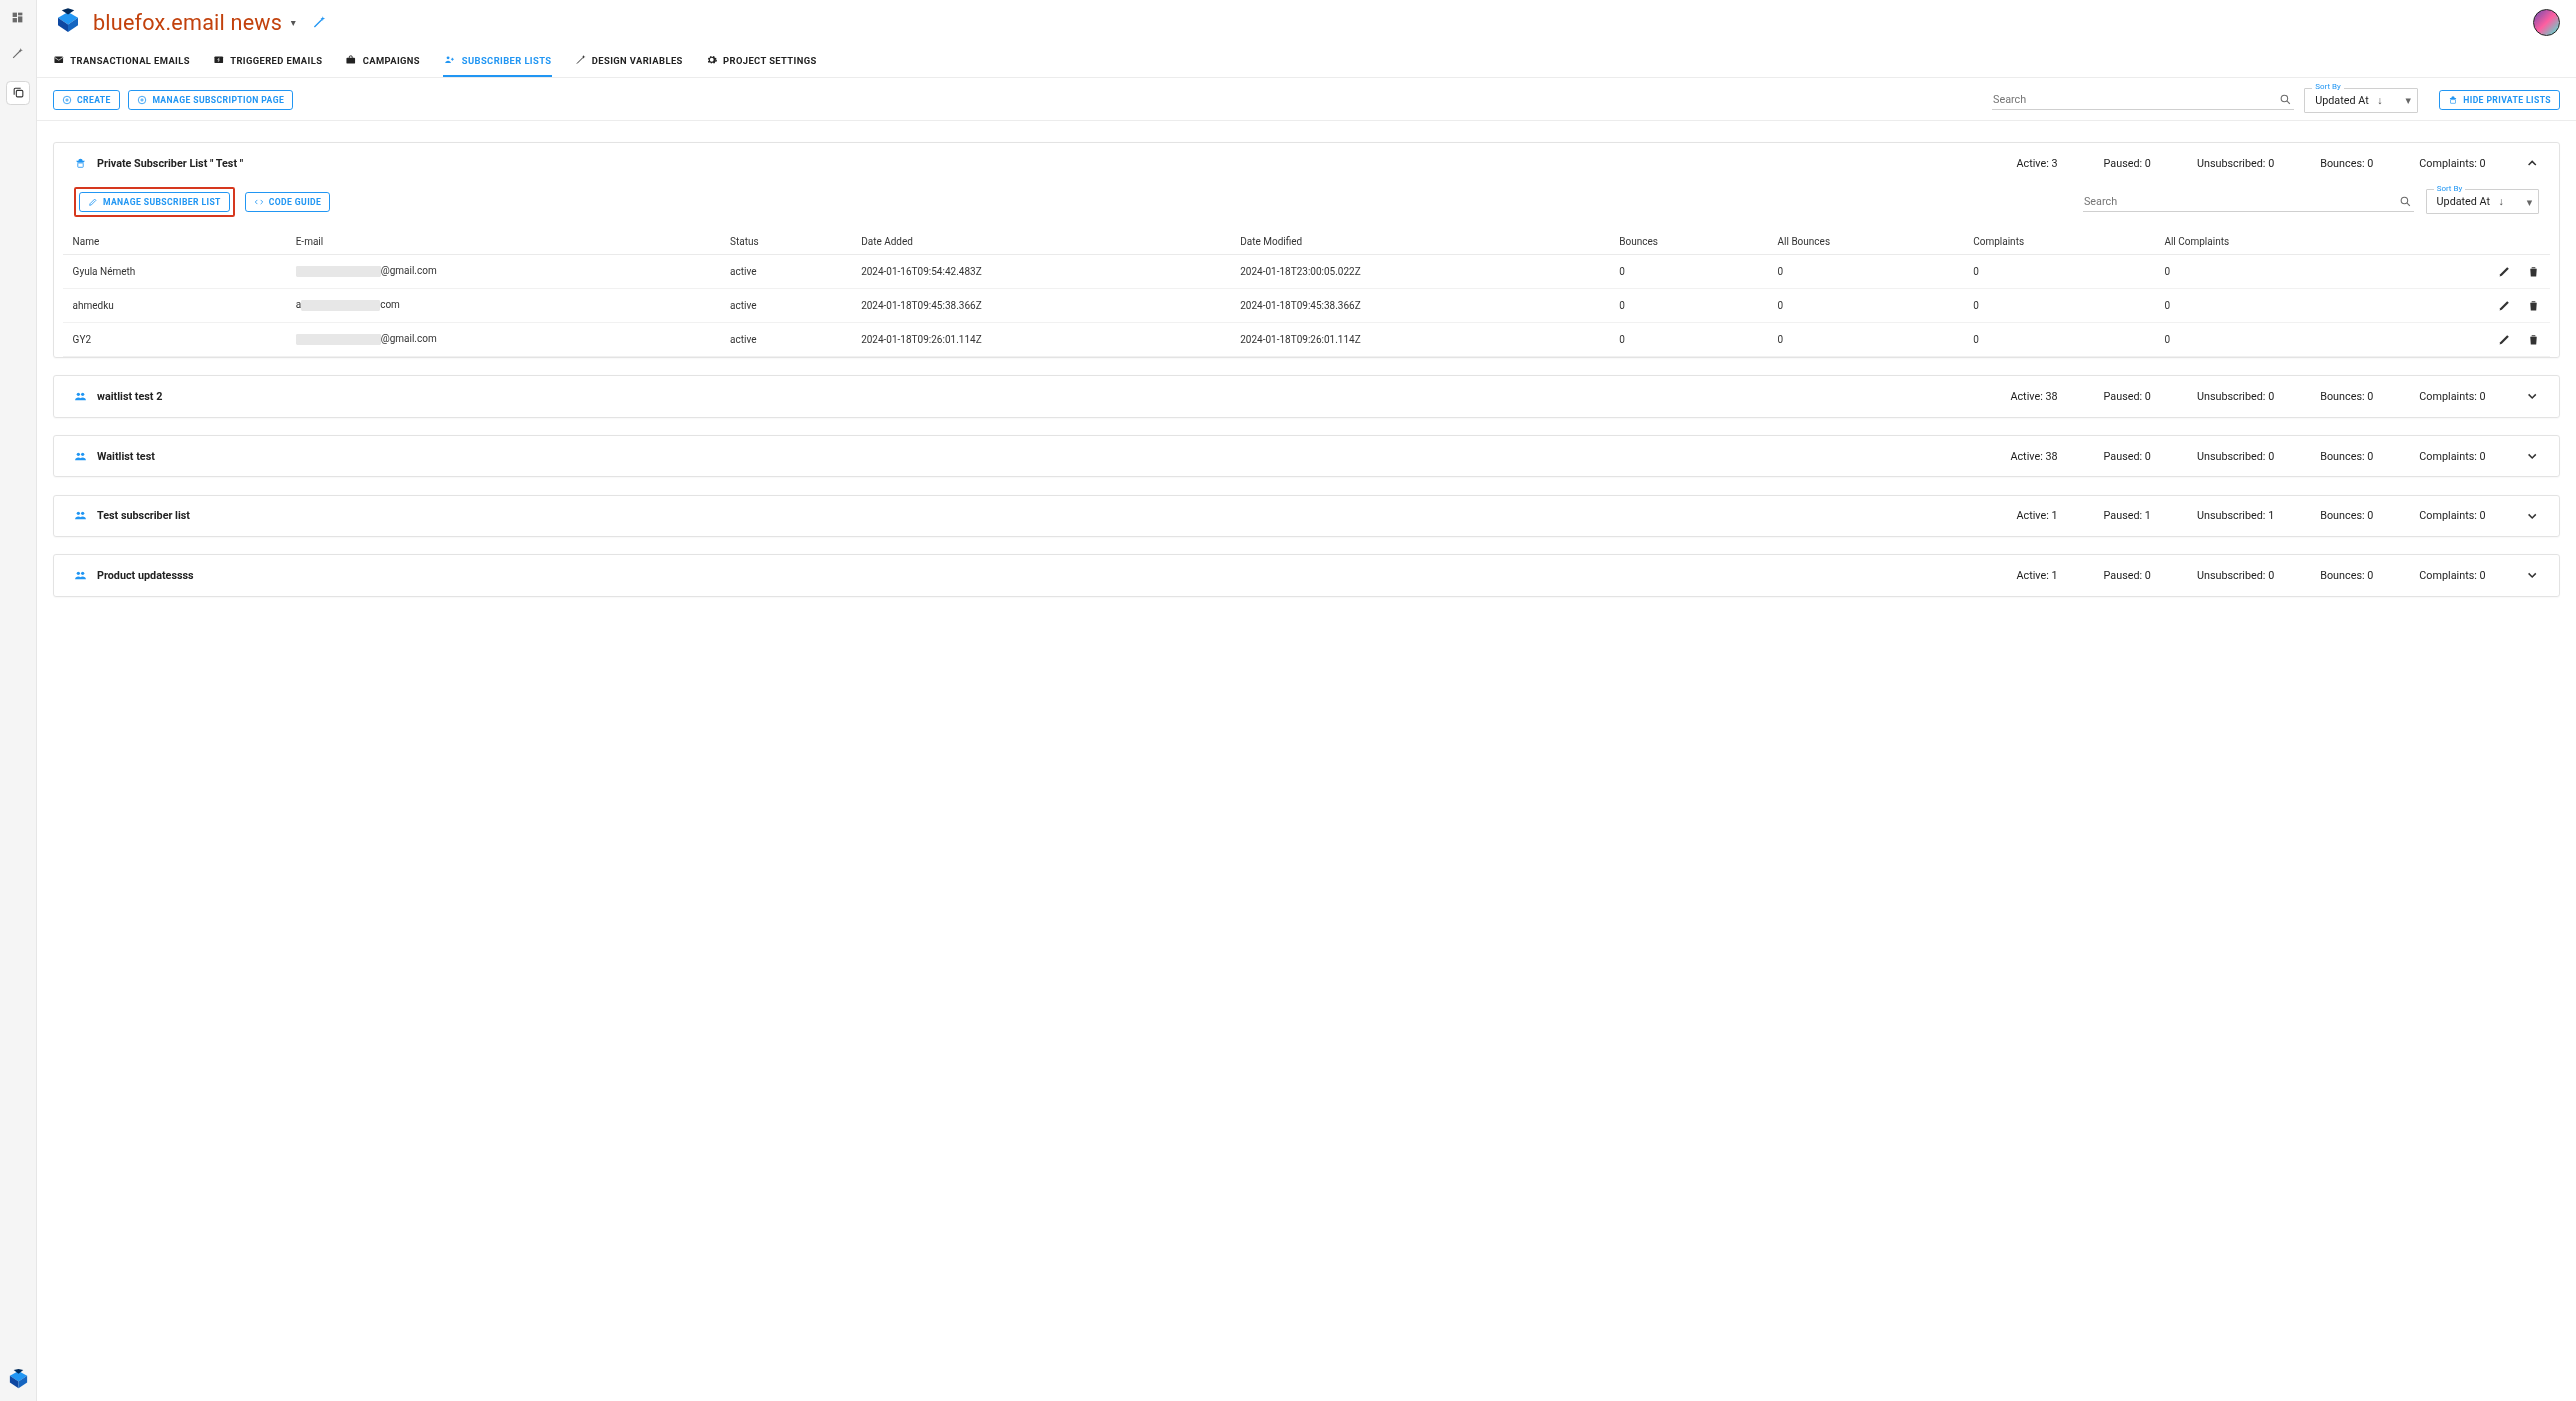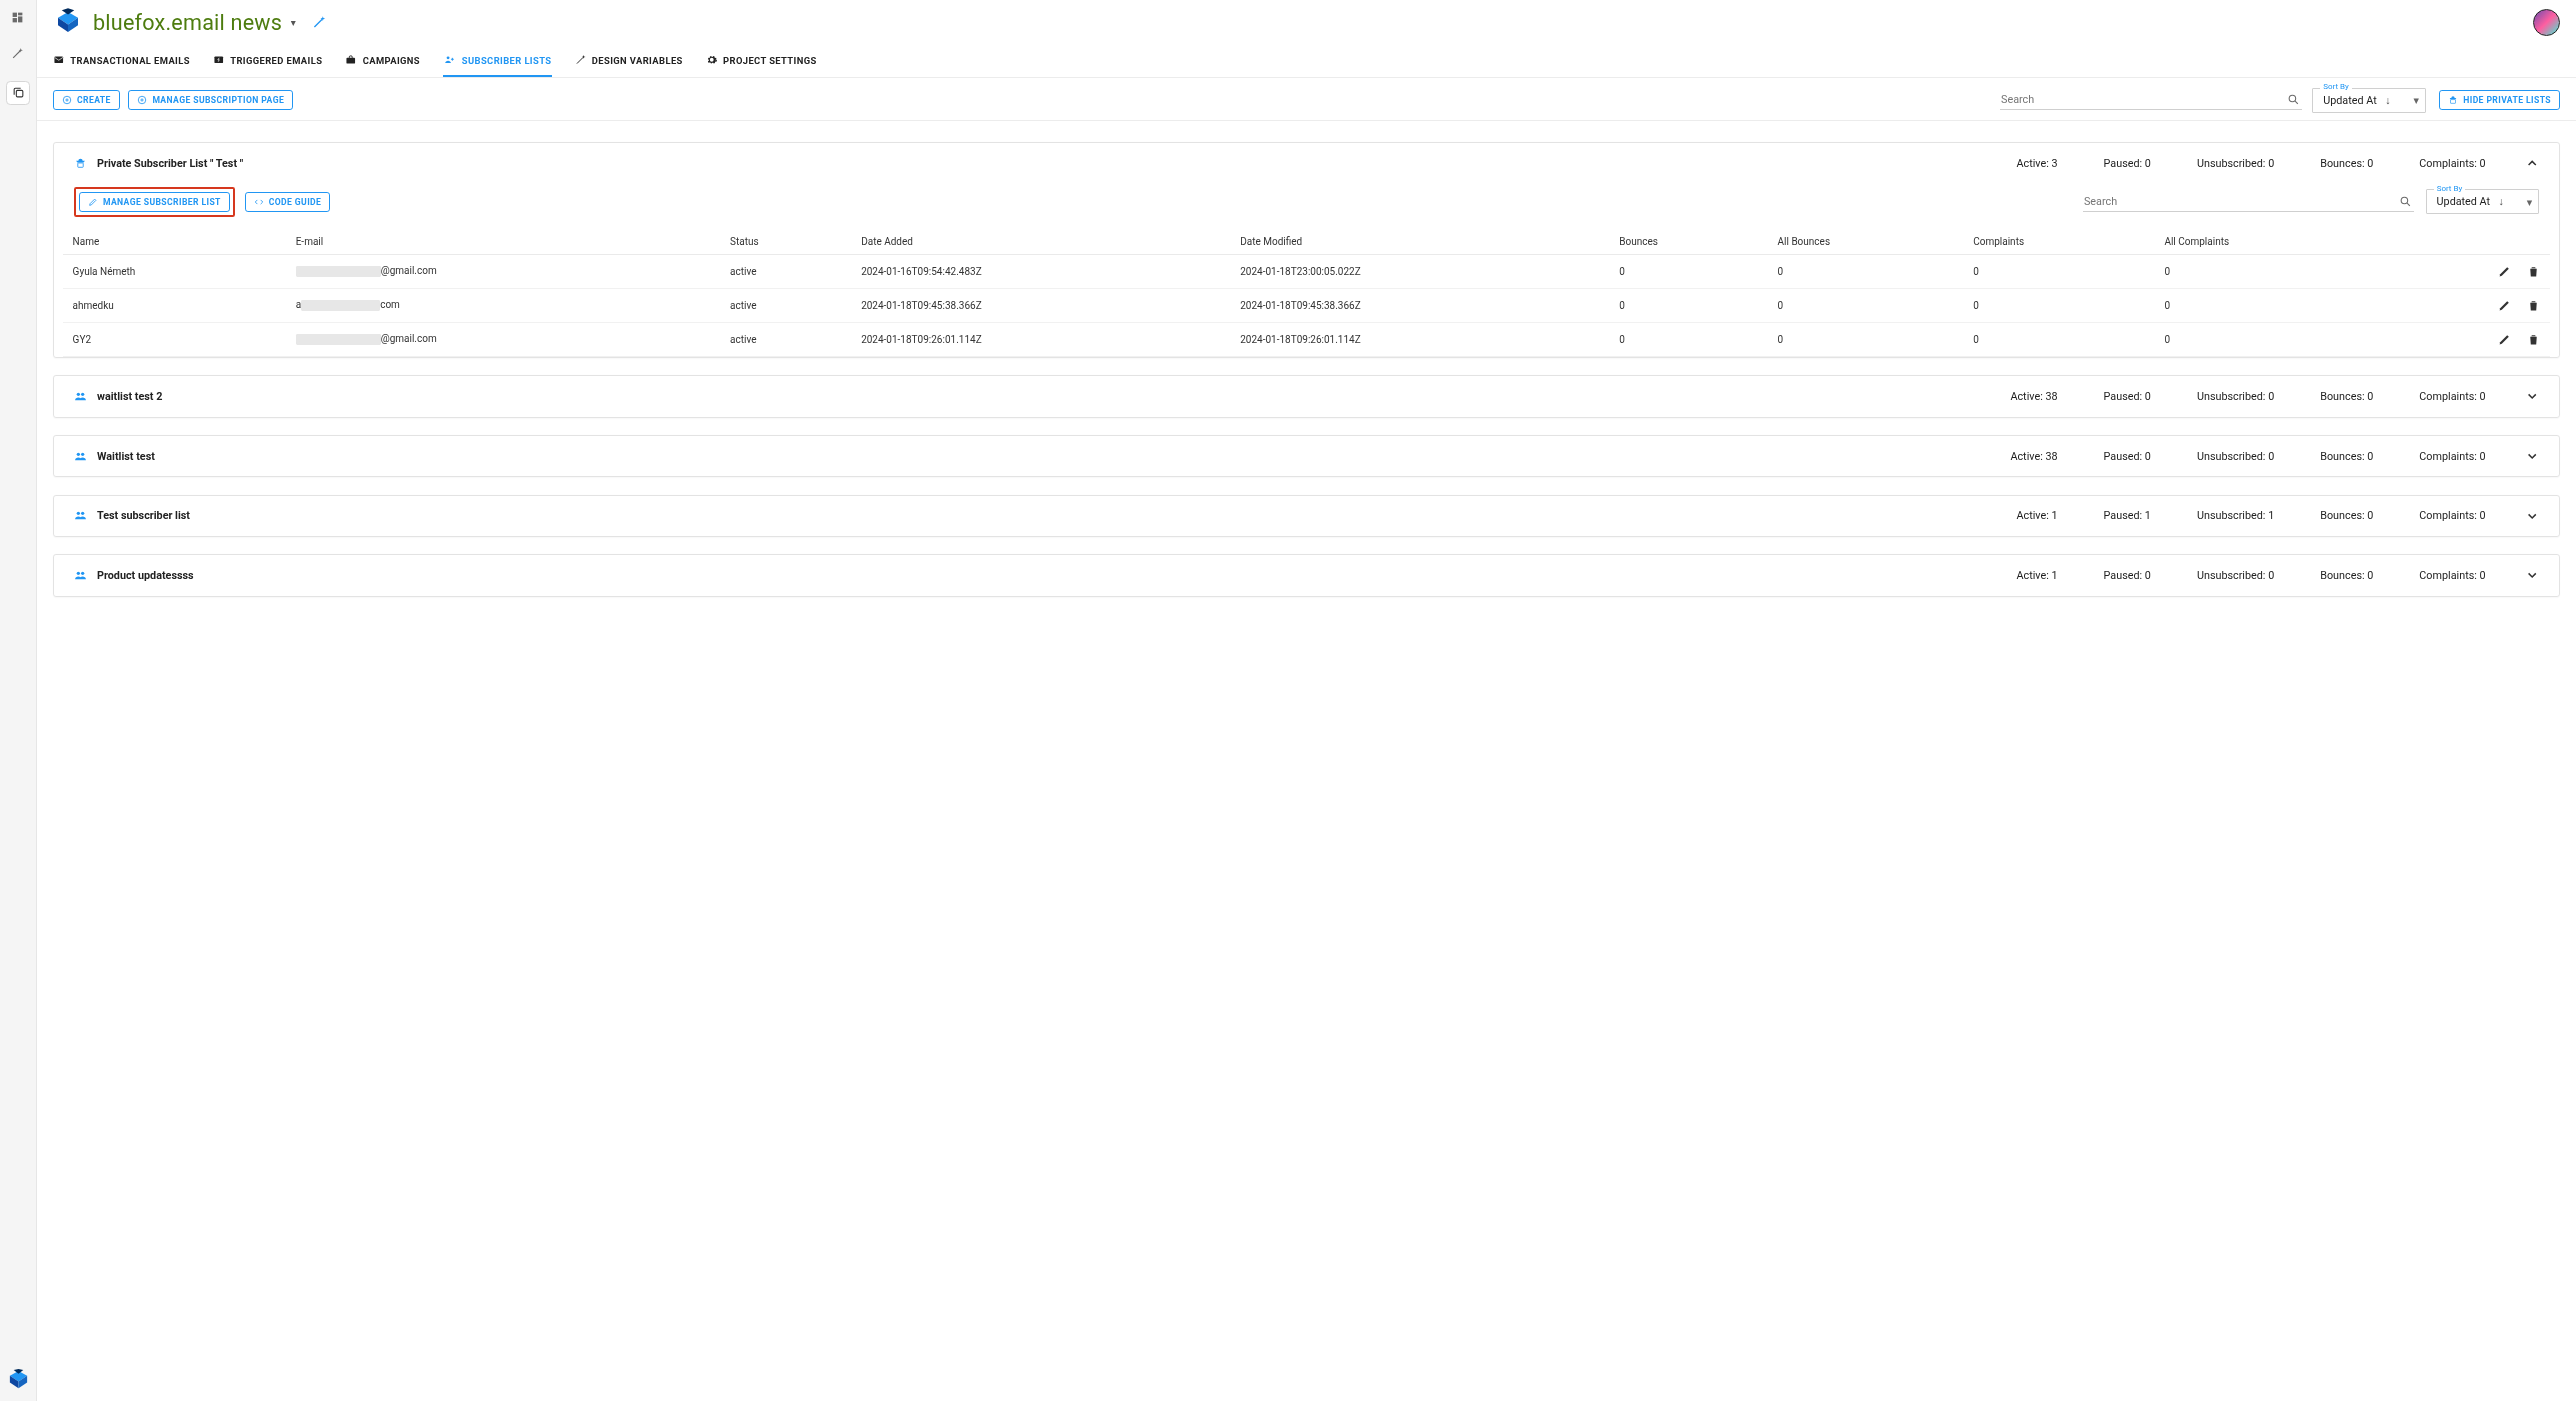--- a/index.html
+++ b/index.html
@@ -5,21 +5,21 @@
 * { margin:0; padding:0; box-sizing:border-box; font-family: Roboto, -apple-system, "Segoe UI", Arial, sans-serif; }
 body { background:#fff; color:#222; font-size:10px; }
 .app { display:flex; height:100vh; }
 .siderail { width:37px; background:#f5f5f5; border-right:0.7px solid #e6e6e6; display:flex; flex-direction:column; align-items:center; padding-top:8.6px; gap:18.7px; position:relative; }
 .siderail .rail-icon { width:17.3px; height:17.3px; display:flex; align-items:center; justify-content:center; color:#6a6a6a; cursor:pointer; }
 .siderail .rail-icon.active-box { width:24.5px; height:24.5px; border:0.7px solid #d6d6d6; border-radius:4.3px; background:#fff; color:#333; }
 .rail-bottom { position:absolute; bottom:10px; }
 .main { flex:1; overflow:auto; }
 .topbar { display:flex; align-items:center; padding:7.2px 16px 0 16px; }
 .logo { width:30px; height:30px; margin-right:10px; }
-.projname { font-size:21.6px; font-weight:400; color:#4d7c0f; letter-spacing:0.2px; }
+.projname { font-size:21.6px; font-weight:400; color:#c2410c; letter-spacing:0.2px; }
 .projname-caret { margin-left:8.6px; color:#555; }
 .wand { margin-left:16px; color:#2196f3; }
 .avatar { margin-left:auto; width:27px; height:27px; border-radius:50%; background:linear-gradient(135deg,#6a4caf,#ff5ea0,#3cf0d6); border:1.4px solid #222; }
 .tabs { display:flex; gap:23px; padding:17.3px 16px 0 16px; border-bottom:0.7px solid #ececec; }
 .tab { display:flex; align-items:center; gap:5.8px; font-size:9.4px; font-weight:700; letter-spacing:0.4px; color:#222; padding-bottom:8.6px; border-bottom:2.2px solid transparent; cursor:pointer; }
 .tab .ticon { color:#222; }
 .tab.active { color:#2196f3; border-bottom-color:#2196f3; }
 .tab.active .ticon { color:#2196f3; }
 .controls { display:flex; align-items:center; padding:10px 16px 0 16px; gap:8.6px; border-bottom:0.7px solid #ececec; padding-bottom:7.2px; }
 .btn-outline { display:inline-flex; align-items:center; gap:5px; border:0.7px solid #2196f3; color:#2196f3; font-size:8.6px; font-weight:700; letter-spacing:0.4px; padding:4.3px 8px; border-radius:2.9px; cursor:pointer; background:#fff; }
@@ -190,21 +190,21 @@
               <path d="M20 20l-5-5"></path>
             </svg>
         </span>
       </div>
       <div class="sortbox">
         <span class="lbl">Sort By</span>
         <span>Updated At</span>
         <span class="arrdown">↓</span>
         <span class="caret">▾</span>
       </div>
-      <span class="btn-outline" style="margin-left:5px;">
+      <span class="btn-outline" style="margin-left:13px;">
         <svg width="10" height="10" viewBox="0 0 24 24" fill="currentColor">
             <path d="M12 3a4 4 0 0 0-4 4H4l2 3h12l2-3h-4a4 4 0 0 0-4-4z"></path>
             <rect x="6" y="11" width="12" height="9" rx="1" fill="none" stroke="currentColor" stroke-width="1.6"></rect>
           </svg>
         <span>HIDE PRIVATE LISTS</span>
       </span>
     </div>
 
     <div class="content">
 

